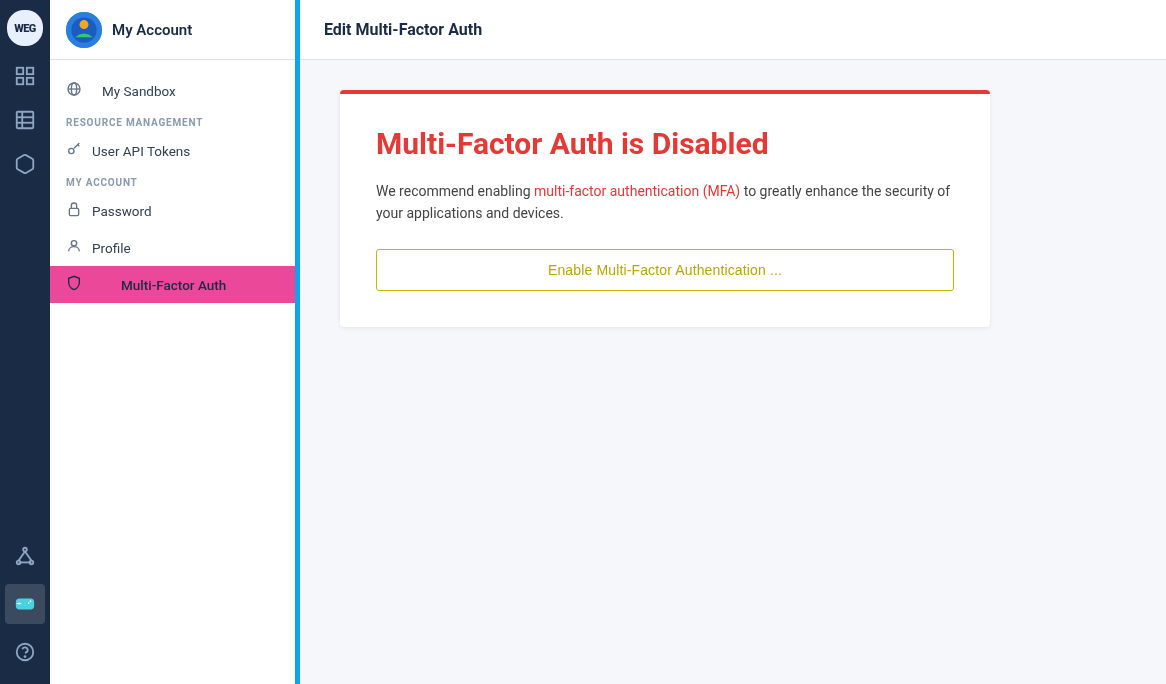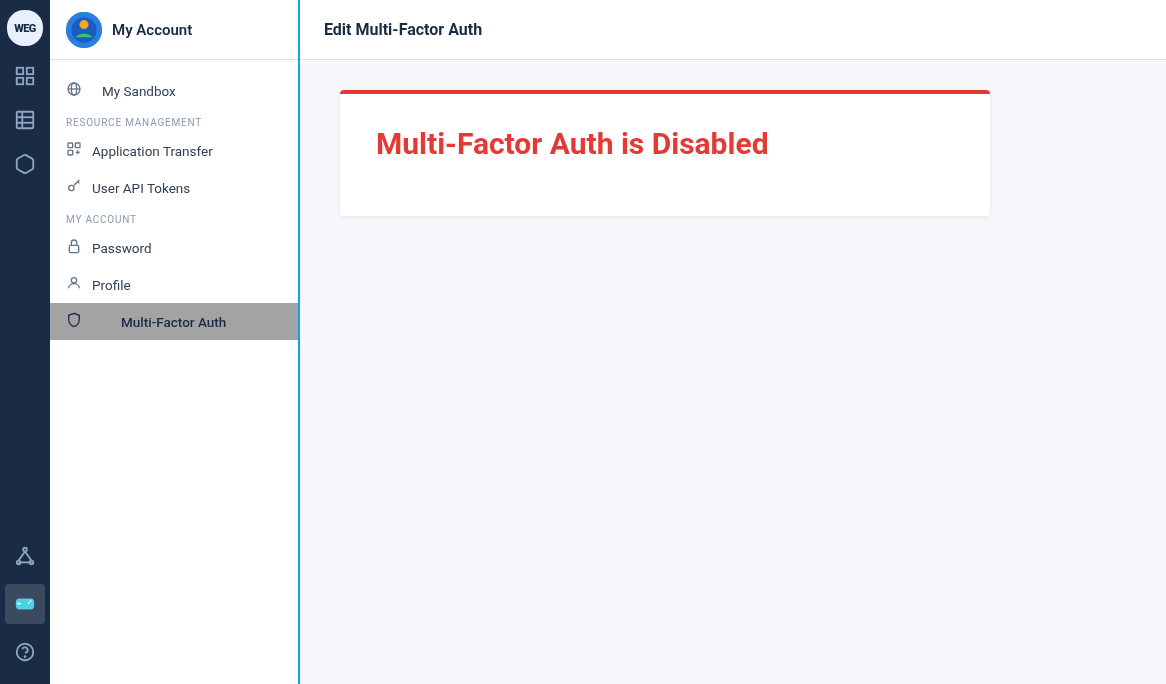--- a/index.html
+++ b/index.html
@@ -42,21 +42,21 @@
       color: #8ea6c0;
       font-size: 18px;
     }
     .rail-icon.active { background: rgba(255,255,255,0.15); color: #fff; }
     .rail-icon svg { width: 22px; height: 22px; }
 
     
     .sidebar {
       width: 250px;
       background: #ffffff;
-      border-right: 2px solid #0ea5e9;
+      border-right: 5px solid #0ea5e9;
       display: flex;
       flex-direction: column;
       flex-shrink: 0;
     }
     .sidebar-header {
       height: 60px;
       display: flex;
       align-items: center;
       padding: 0 16px;
       border-bottom: 1px solid #e0e0e0;
@@ -80,37 +80,37 @@
       font-weight: 600;
       color: #1a2b45;
     }
     .sidebar-content {
       padding: 12px 0;
       overflow-y: auto;
       flex: 1;
     }
     .sidebar-section-label {
       font-size: 10px;
-      font-weight: 400;
+      font-weight: 700;
       color: #8a9ab0;
       letter-spacing: 0.08em;
       padding: 8px 16px 4px;
       text-transform: uppercase;
     }
     .sidebar-item {
       display: flex;
       align-items: center;
       padding: 9px 16px;
       gap: 10px;
       cursor: pointer;
       color: #334155;
       font-size: 13.5px;
       border-radius: 0;
     }
-    .sidebar-item.active { background: #a3a3a3; color: #1a2b45; font-weight: 500; gap: 39px; }
+    .sidebar-item.active { background: #ec4899; color: #1a2b45; font-weight: 500; gap: 39px; }
     .sidebar-item svg { width: 16px; height: 16px; color: #64748b; flex-shrink: 0; }
     .sidebar-item.active svg { color: #1a2b45; }
     .sidebar-top-item {
       display: flex;
       align-items: center;
       padding: 9px 16px;
       gap: 20px;
       cursor: pointer;
       color: #334155;
       font-size: 13.5px;
@@ -264,31 +264,20 @@
             <line x1="3" y1="12" x2="21" y2="12"></line>
           </svg>
       </span>
       <span>My Sandbox</span>
     </div>
 
     <div class="sidebar-section-label">RESOURCE MANAGEMENT</div>
     <div class="sidebar-item">
       <span>
         <svg viewBox="0 0 24 24" fill="none" stroke="#64748b" stroke-width="2" width="16" height="16">
-            <rect x="3" y="3" width="7" height="7" rx="1"></rect>
-            <rect x="14" y="3" width="7" height="7" rx="1"></rect>
-            <rect x="3" y="14" width="7" height="7" rx="1"></rect>
-            <path d="M17.5 14v6M14.5 17h6"></path>
-          </svg>
-      </span>
-      <span>Application Transfer</span>
-    </div>
-    <div class="sidebar-item">
-      <span>
-        <svg viewBox="0 0 24 24" fill="none" stroke="#64748b" stroke-width="2" width="16" height="16">
             <circle cx="8" cy="15" r="4"></circle>
             <path d="M12 11l8-8M18 6l2 2"></path>
           </svg>
       </span>
       <span>User API Tokens</span>
     </div>
 
     <div class="sidebar-section-label">MY ACCOUNT</div>
     <div class="sidebar-item">
       <span>
@@ -319,15 +308,19 @@
   </div>
 </div>
 
 <div class="main">
   <div class="main-header">
     <span class="main-header-title">Edit Multi-Factor Auth</span>
   </div>
   <div class="main-body">
     <div class="mfa-card">
       <div class="mfa-card-title">Multi-Factor Auth is Disabled</div>
+      <p class="mfa-card-desc">
+        <span>We recommend enabling </span><a class="mfa-link" href="#">multi-factor authentication (MFA)</a><span> to greatly enhance the security of your applications and devices.</span>
+      </p>
+      <button class="mfa-enable-btn">Enable Multi-Factor Authentication ...</button>
     </div>
   </div>
 </div>
 
 </body></html>

